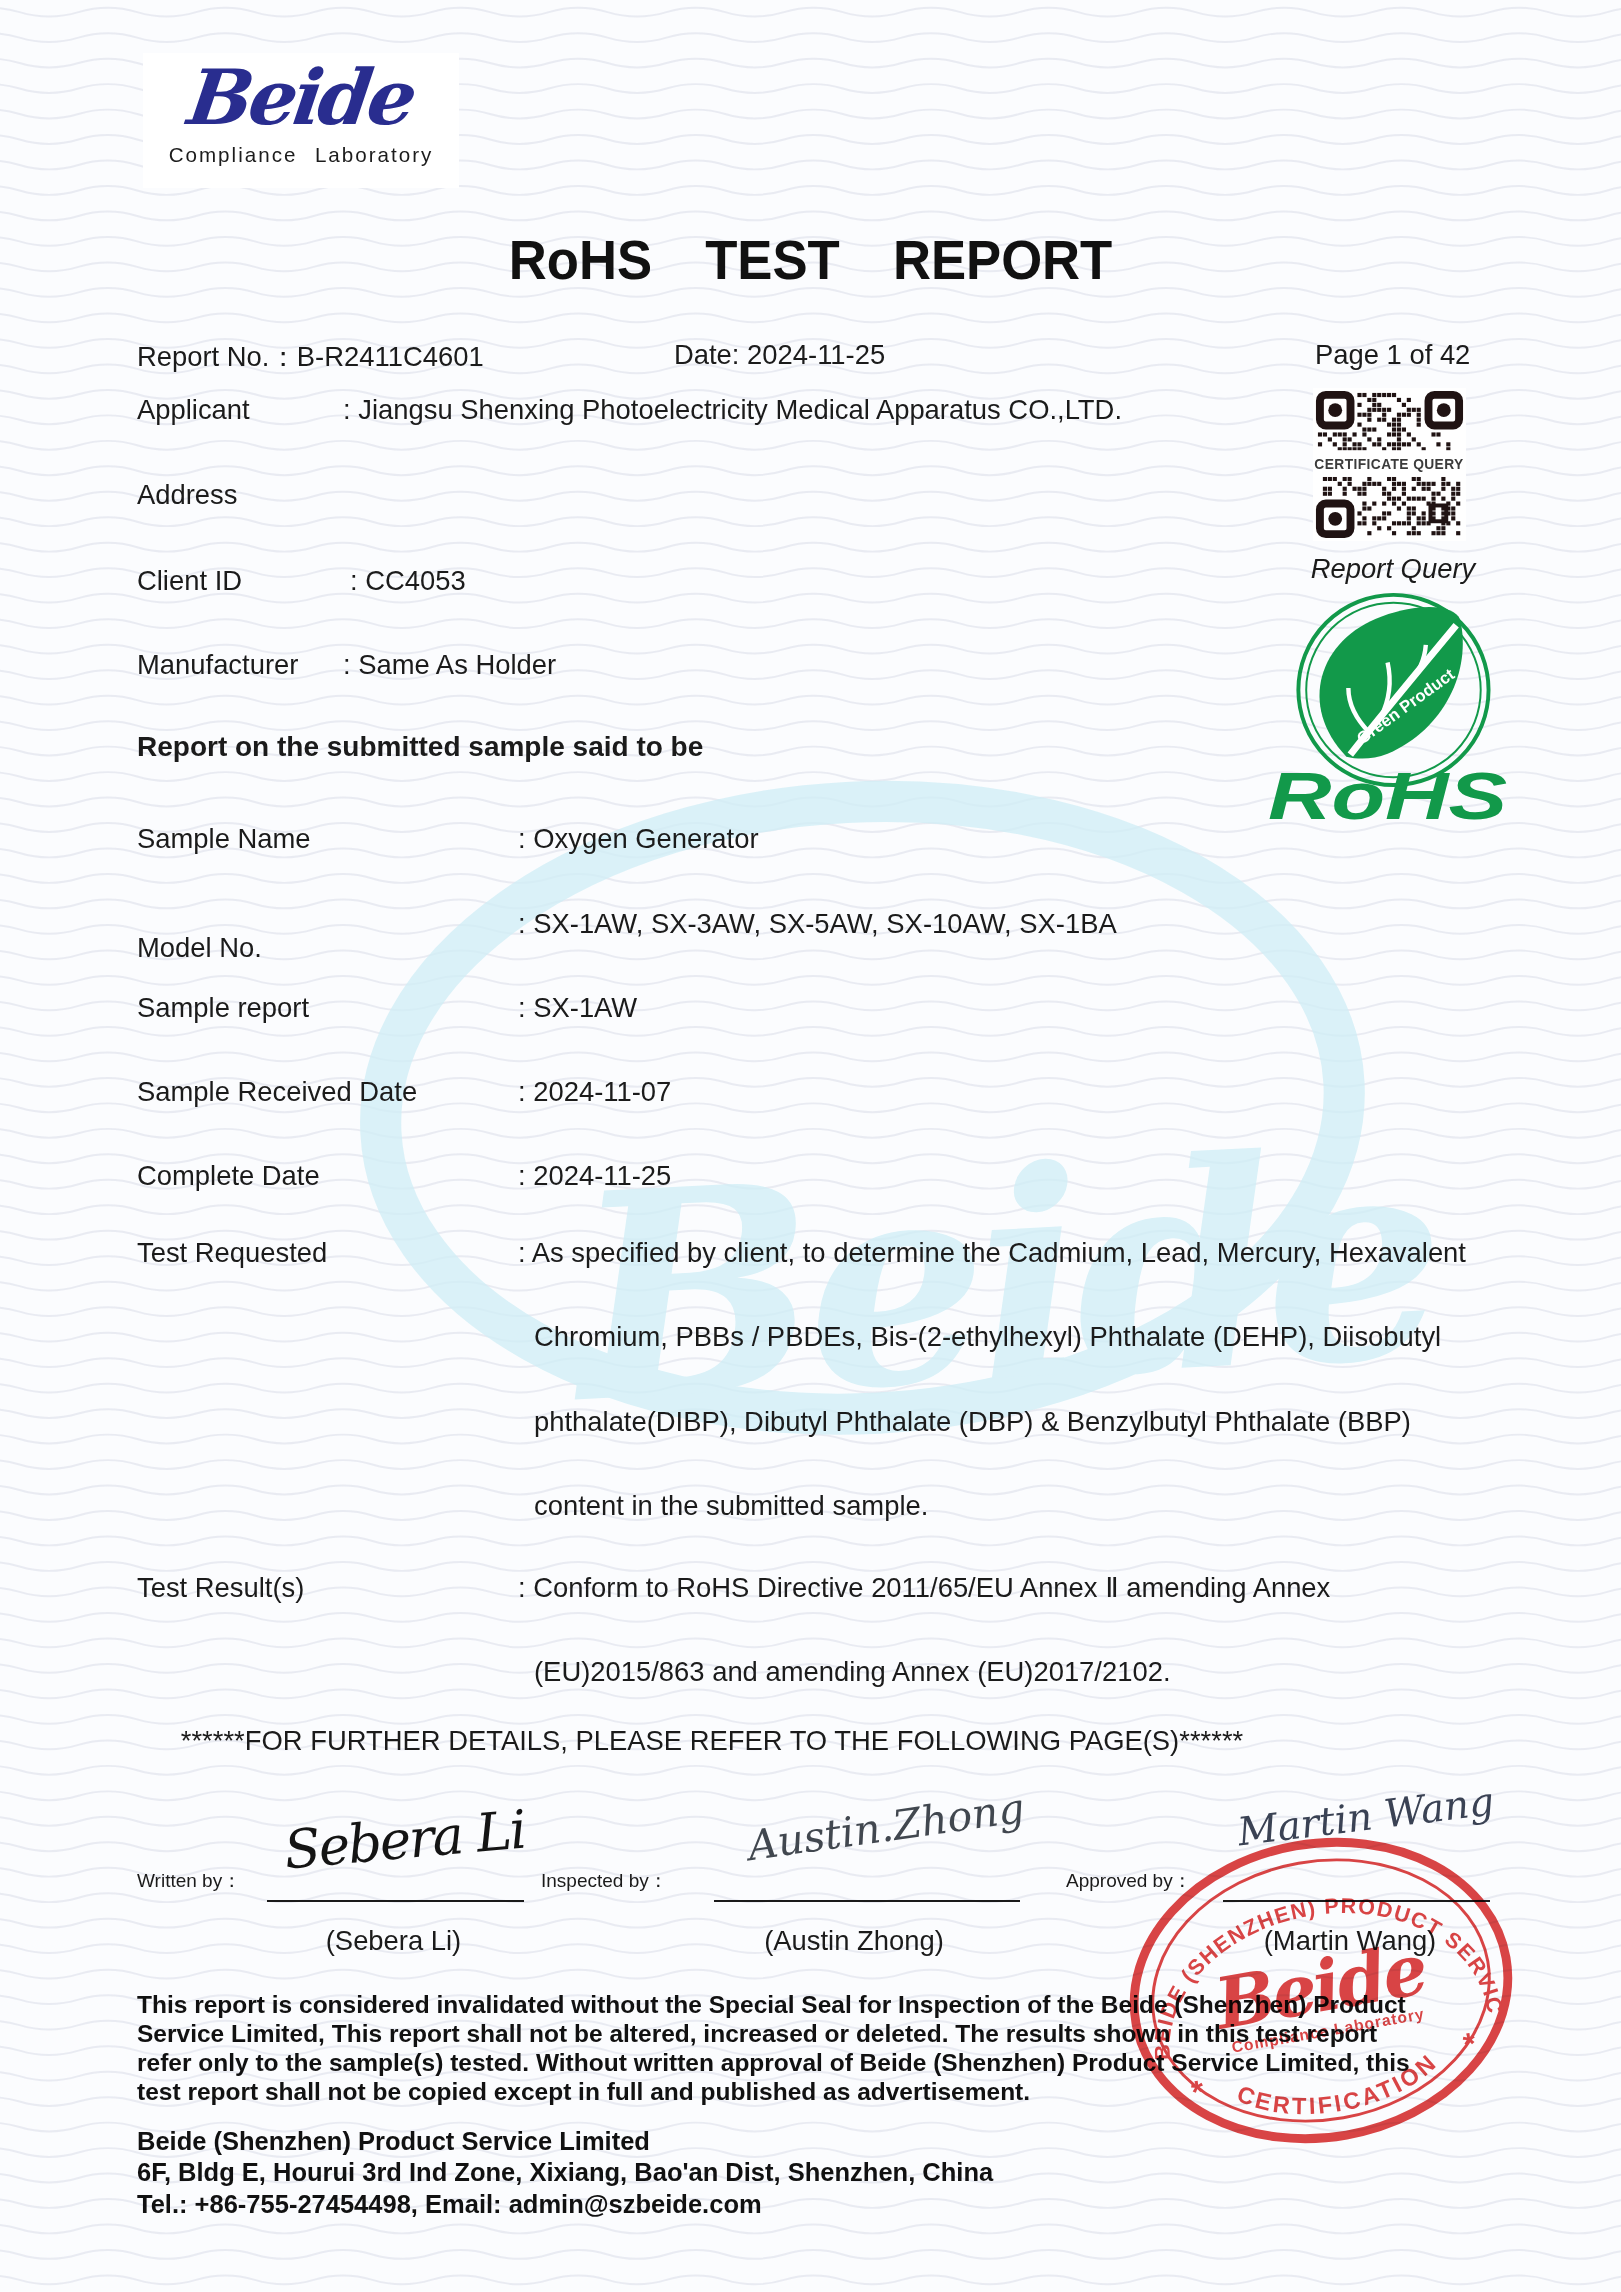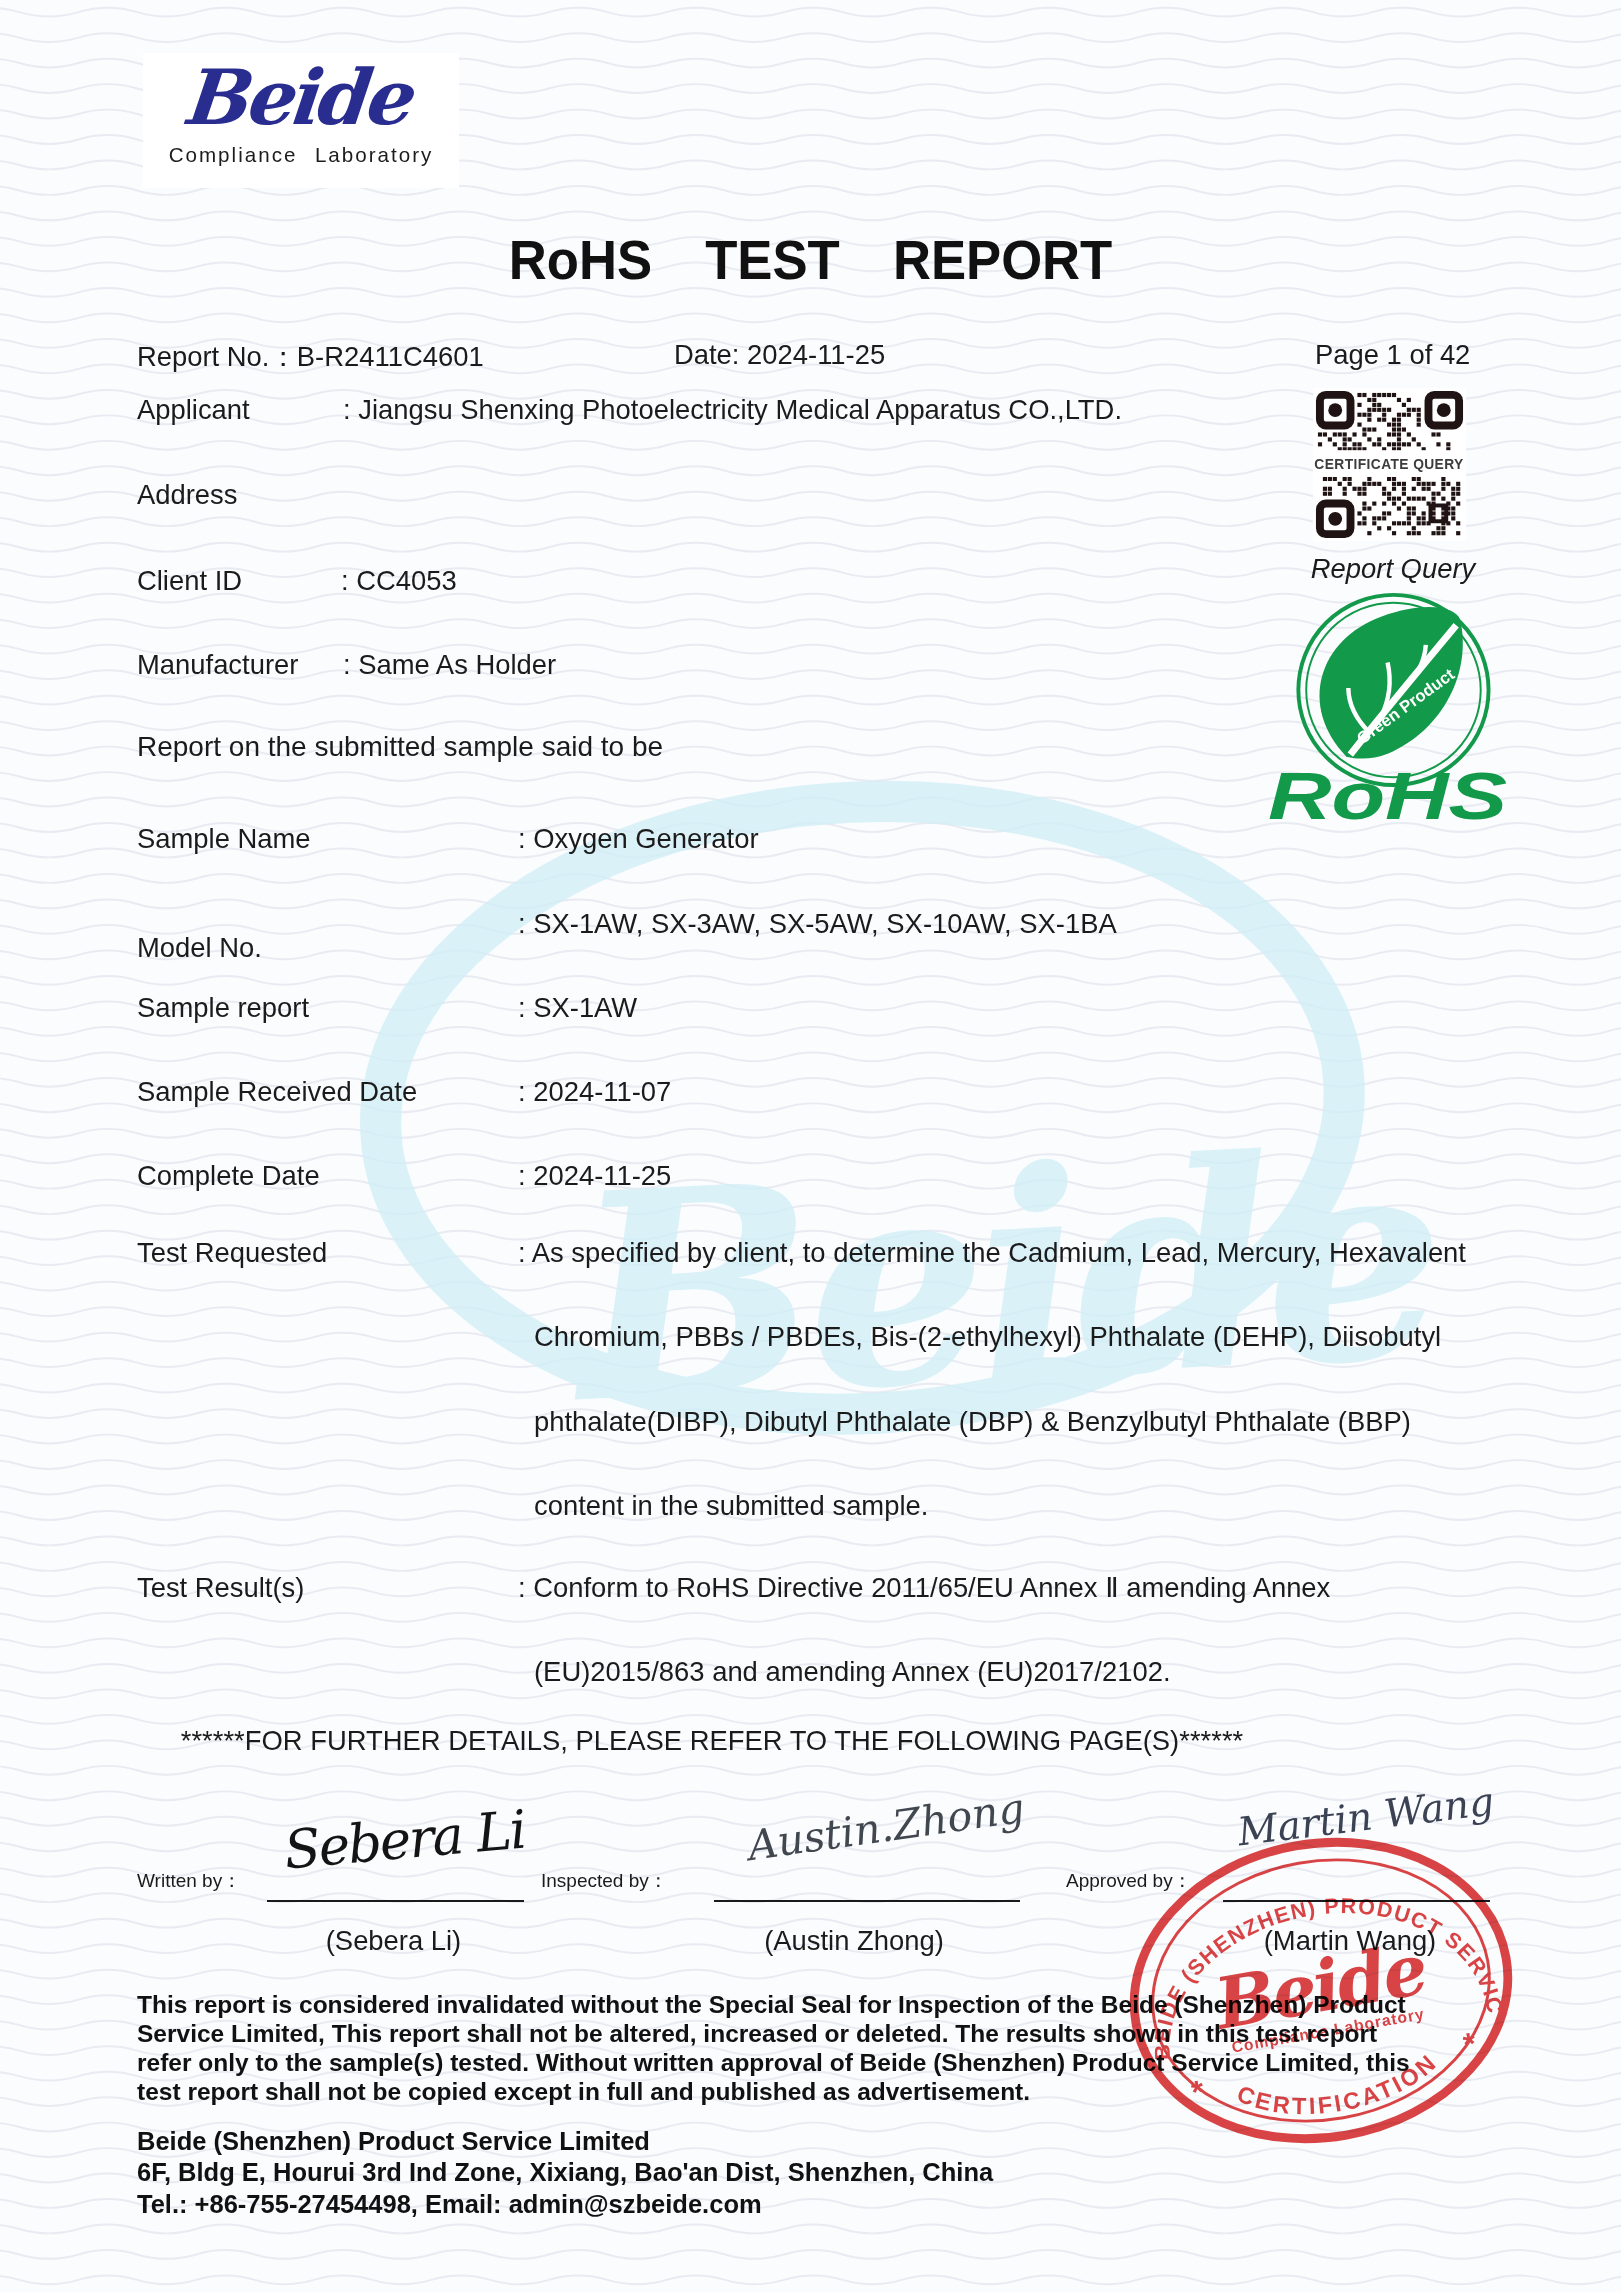--- a/index.html
+++ b/index.html
@@ -8,21 +8,21 @@
   #waves{position:absolute;left:0;top:0;z-index:0;}
   #watermark{position:absolute;left:0;top:0;z-index:1;}
   
   .logo-box{position:absolute;left:143px;top:53px;width:316px;height:135px;background:#fff;z-index:2;text-align:center;}
   .logo-script{font-family:"DejaVu Serif",serif;font-style:italic;font-weight:bold;font-size:76px;line-height:90px;
                color:#292d8f;letter-spacing:-3.9px;transform:skewX(-8deg);}
   .logo-sub{font-size:20.6px;color:#1c1c1c;letter-spacing:2px;word-spacing:9.8px;margin-top:0px;}
   .title{position:absolute;left:0;top:227px;width:1621px;text-align:center;margin:0;font-size:56px;font-weight:bold;
          word-spacing:41px;transform:scaleX(.94);z-index:2;color:#111;}
   .meta,.flabel,.fvalue,.plain{position:absolute;font-size:27.4px;white-space:nowrap;z-index:2;}
-  .bold{font-weight:normal;}
+  .bold{font-weight:bold;}
   .qr-box{position:absolute;left:1313px;top:388px;width:153px;height:153px;background:#fff;z-index:2;font-weight:bold;}
   .qr-caption{position:absolute;left:1300px;top:553px;width:186px;text-align:center;font-size:27.4px;z-index:2;font-style:italic;}
   .rohs{position:absolute;left:1260px;top:590px;width:263px;height:249px;z-index:2;}
   .note{position:absolute;left:0;top:1725px;width:1424px;text-align:center;font-size:27.4px;z-index:2;}
   .sig-label{position:absolute;top:1868px;font-size:19px;z-index:2;}
   .sig-line{position:absolute;top:1900px;height:2px;background:#1a1a1a;z-index:2;}
   .sig-name{position:absolute;top:1925px;font-size:27.4px;text-align:center;z-index:2;}
   .sig-script{position:absolute;font-family:"DejaVu Serif",serif;font-style:italic;z-index:2;}
   .disclaimer{position:absolute;left:137px;top:1990px;width:1294px;font-size:24.5px;font-weight:bold;line-height:29px;
               z-index:2;color:#111;}
@@ -52,21 +52,21 @@
 
   <h1 class="title">RoHS  TEST  REPORT</h1>
   <div class="meta" style="left:137px;top:339px">Report No.：B-R2411C4601</div>
   <div class="meta" style="left:674px;top:339px">Date: 2024-11-25</div>
   <div class="meta" style="left:1315px;top:339px">Page 1 of 42</div>
 
   <div class="flabel" style="left:137px;top:394px">Applicant</div>
   <div class="fvalue" style="left:343px;top:394px">: Jiangsu Shenxing Photoelectricity Medical Apparatus CO.,LTD.</div>
   <div class="flabel" style="left:137px;top:479px">Address</div>
   <div class="flabel" style="left:137px;top:565px">Client ID</div>
-  <div class="fvalue" style="left:341px;top:565px">: CC4053</div>
+  <div class="fvalue" style="left:350px;top:565px">: CC4053</div>
   <div class="flabel" style="left:137px;top:649px">Manufacturer</div>
   <div class="fvalue" style="left:343px;top:649px">: Same As Holder</div>
 
   <div class="qr-box">
     <svg id="qr-svg" width="153" height="153" viewBox="-5 -5 155 155">
       <g id="qr-cells" fill="#201313">
           <rect x="40" y="0" width="4.2" height="4.2"></rect>
           <rect x="45" y="0" width="4.2" height="4.2"></rect>
           <rect x="55" y="0" width="4.2" height="4.2"></rect>
           <rect x="60" y="0" width="4.2" height="4.2"></rect>

